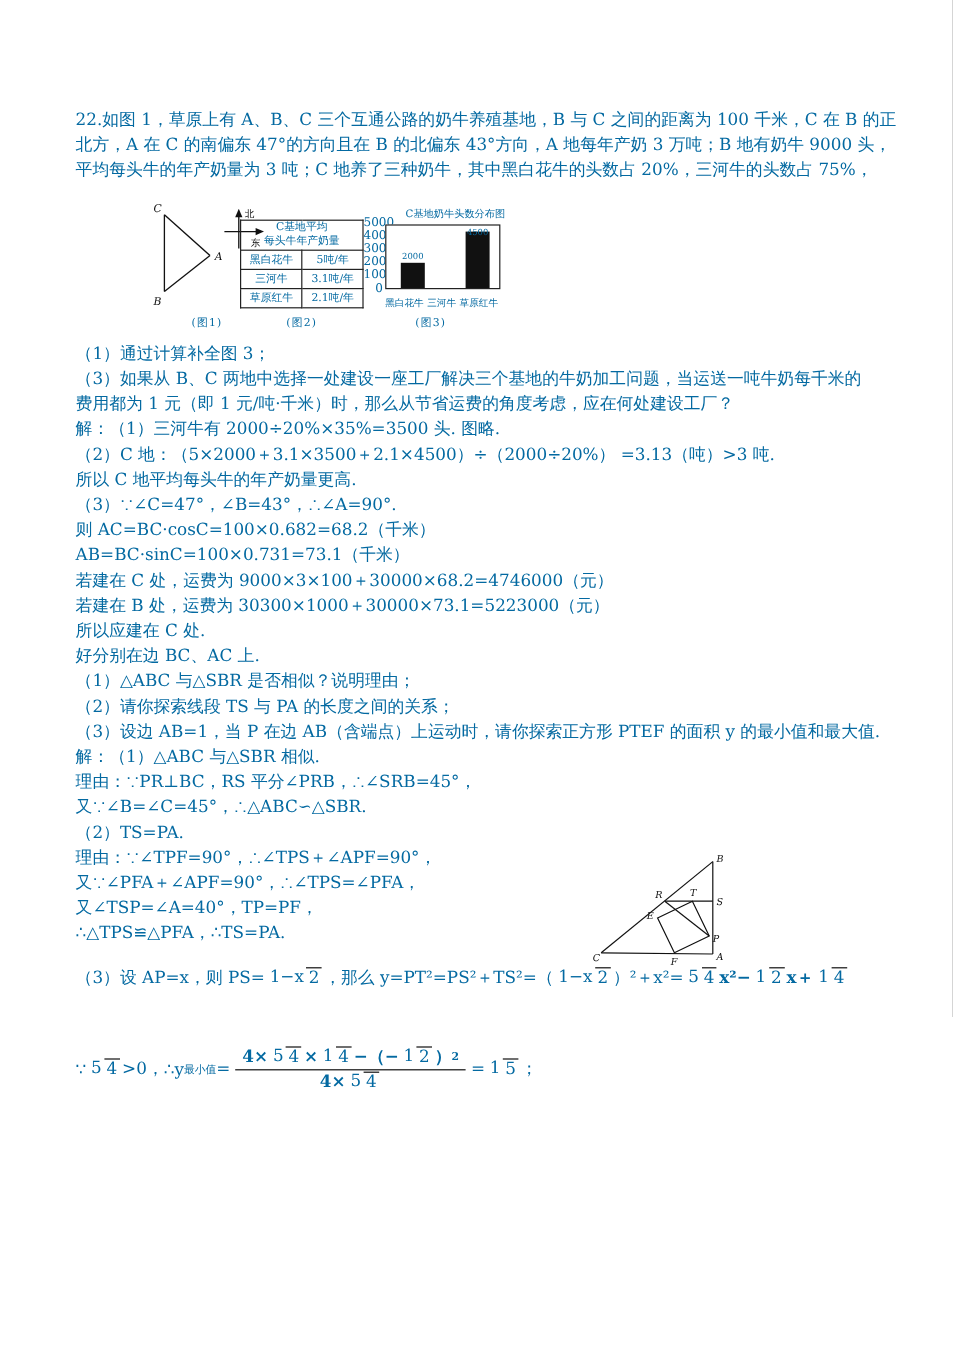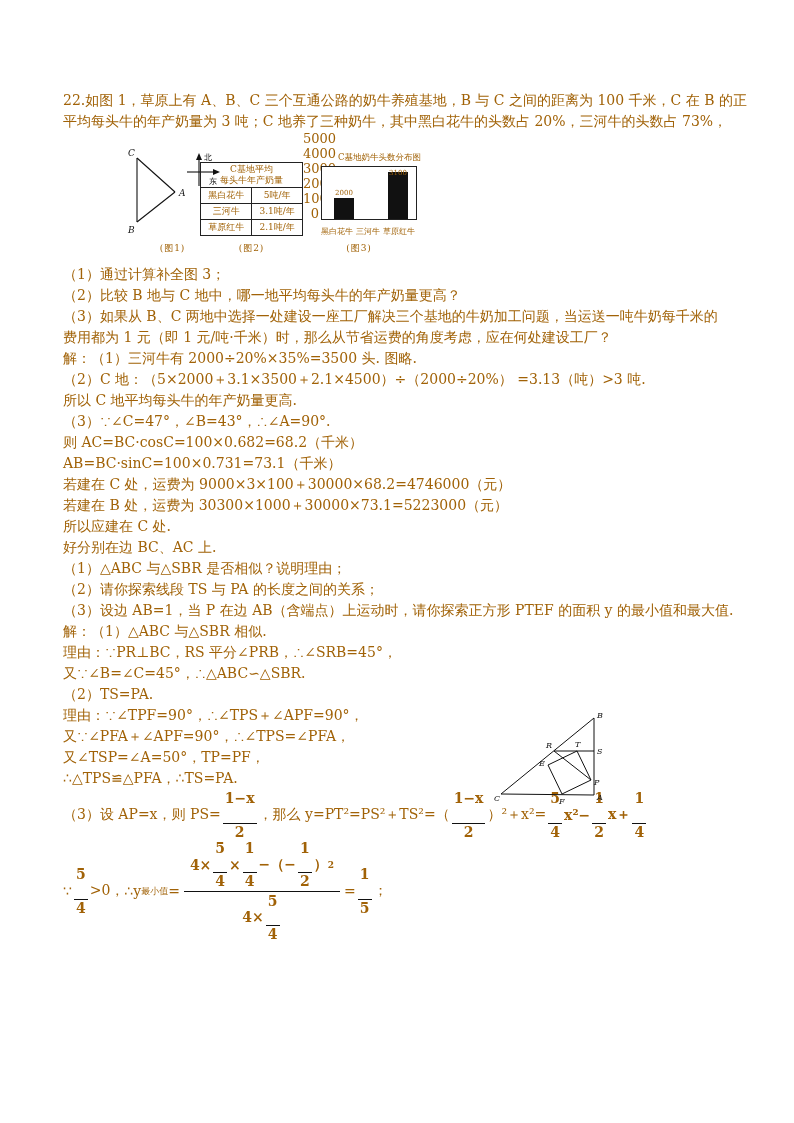--- a/index.html
+++ b/index.html
@@ -1,73 +1,74 @@
 <!DOCTYPE html>
 <html><head>
 <meta charset="utf-8">
 <style>
   html,body{margin:0;padding:0;background:#888;}
   .page{position:relative;width:794px;height:1123px;background:#ffffff;margin:0 auto;
-        font-family:"DejaVu Serif","Liberation Serif",serif;color:#a16207;overflow:hidden;}
+        font-family:"DejaVu Serif","Liberation Serif",serif;color:#0369a1;overflow:hidden;}
   .content{position:absolute;left:63px;top:90px;width:676px;font-size:14px;}
   .ln{line-height:21px;white-space:nowrap;}
   
   .figures{position:relative;height:132px;}
   .cap{position:absolute;top:110px;font-size:9px;text-align:center;letter-spacing:1px;}
   .cap1{left:62px;width:95px;}
   .cap2{left:137px;width:103px;}
   .cap3{left:240px;width:112px;}
   svg text{font-family:"DejaVu Serif",serif;}
   .fig1{position:absolute;left:62px;top:14px;}
   
   .fig2{position:absolute;left:137px;top:30px;width:103px;border-collapse:collapse;
         font-size:9px;text-align:center;}
   .fig2 th,.fig2 td{border:1px solid #222;padding:1px 2px;font-weight:normal;text-align:center;}
   .fig2 .hdr div{line-height:11px;}
   
   .fig3{position:absolute;left:240px;top:20px;width:118px;}
   .chart-title{font-size:8.5px;text-align:right;white-space:nowrap;margin-bottom:2px;}
   .plot-row{display:flex;}
-  .yticks{display:flex;flex-direction:column;justify-content:flex-end;
-          width:18px;height:58px;font-size:13px;text-align:right;padding-right:2px;
+  .yticks{display:flex;flex-direction:column;justify-content:center;
+          width:18px;height:58px;font-size:10px;text-align:right;padding-right:2px;
           box-sizing:border-box;transform:translateY(-3px);}
   .plot{position:relative;width:94px;height:52px;border:1px solid #222;background:#fff;}
   .bar{position:absolute;bottom:0;width:20px;background:#111;}
   .bar-1{left:12px;}
   .bar-3{left:66px;}
   .blabel{position:absolute;font-size:7px;width:24px;text-align:center;}
   .bl1{left:10px;bottom:42%;}
   .bl3{left:64px;bottom:80%;}
   .xlabels{display:flex;justify-content:space-between;width:94px;margin-left:18px;
            font-size:8px;margin-top:2px;white-space:nowrap;}
   
   .fig4{position:absolute;left:430px;top:616px;}
   
   .formula{display:flex;align-items:center;white-space:nowrap;}
   .f-g{height:52px;}
   .f-h{height:100px;}
-  .frac{display:inline-flex;flex-direction:column;vertical-align:middle;
-        margin:0 2px;font-weight:bold;text-align:center;gap:16px;}
+  .frac{display:inline-flex;flex-direction:row;vertical-align:middle;
+        margin:0 2px;font-weight:normal;text-align:center;}
   .frac .num,.frac .den{padding:0 2px;line-height:1.15;text-align:center;}
   .frac .den{border-top:1.4px solid #111;}
   .bigfrac{display:inline-flex;flex-direction:column;margin:0 4px;text-align:center;}
   .bigfrac .bf-num,.bigfrac .bf-den{display:flex;align-items:center;justify-content:center;padding:1px 6px;}
   .bigfrac .bf-den{border-top:1.6px solid #111;}
   .subsm{font-size:9px;vertical-align:-4px;}
   .supsm{font-size:9px;vertical-align:8px;font-weight:bold;}
   .fx{font-weight:bold;}
 </style>
 </head>
 <body>
 
 <div class="page">
   <div class="content">
 
     <div class="ln">22.如图 1，草原上有 A、B、C 三个互通公路的奶牛养殖基地，B 与 C 之间的距离为 100 千米，C 在 B 的正</div>
-    <div class="ln">平均每头牛的年产奶量为 3 吨；C 地养了三种奶牛，其中黑白花牛的头数占 20%，三河牛的头数占 73%，</div>
+    <div class="ln">北方，A 在 C 的南偏东 47°的方向且在 B 的北偏东 43°方向，A 地每年产奶 3 万吨；B 地有奶牛 9000 头，</div>
+    <div class="ln">平均每头牛的年产奶量为 3 吨；C 地养了三种奶牛，其中黑白花牛的头数占 20%，三河牛的头数占 75%，</div>
 
     <div class="figures">
 
       <svg class="fig1" width="100" height="96" viewBox="0 0 100 96">
         <g stroke="#111" stroke-width="1.1" fill="none">
           <line x1="12" y1="12" x2="12" y2="76"></line>
           <line x1="12" y1="12" x2="50" y2="46"></line>
           <line x1="12" y1="76" x2="50" y2="46"></line>
           <line x1="74" y1="40" x2="74" y2="10"></line>
           <line x1="62" y1="26" x2="92" y2="26"></line>
@@ -120,34 +121,33 @@
             <span>4000</span>
             <span>3000</span>
             <span>2000</span>
             <span>1000</span>
             <span>0</span>
           </div>
           <div class="plot">
             <div class="bar bar-1" style="height: 40%; background: rgb(17, 17, 17);"></div>
             <div class="bar bar-3" style="height: 90%; background: rgb(17, 17, 17);"></div>
             <div class="blabel bl1">2000</div>
-            <div class="blabel bl3">3100</div>
+            <div class="blabel bl3">4500</div>
           </div>
         </div>
         <div class="xlabels">
           <span>黑白花牛</span>
           <span>三河牛</span>
           <span>草原红牛</span>
         </div>
       </div>
       <div class="cap cap3">(图3)</div>
     </div>
 
     <div class="ln">（1）通过计算补全图 3；</div>
-    <div class="ln">（2）比较 B 地与 C 地中，哪一地平均每头牛的年产奶量更高？</div>
     <div class="ln">（3）如果从 B、C 两地中选择一处建设一座工厂解决三个基地的牛奶加工问题，当运送一吨牛奶每千米的</div>
     <div class="ln">费用都为 1 元（即 1 元/吨·千米）时，那么从节省运费的角度考虑，应在何处建设工厂？</div>
 
     <div class="ln">解：（1）三河牛有 2000÷20%×35%=3500 头. 图略.</div>
     <div class="ln">（2）C 地：（5×2000＋3.1×3500＋2.1×4500）÷（2000÷20%） =3.13（吨）&gt;3 吨.</div>
     <div class="ln">所以 C 地平均每头牛的年产奶量更高.</div>
     <div class="ln">（3）∵∠C=47°，∠B=43°，∴∠A=90°.</div>
     <div class="ln">则 AC=BC·cosC=100×0.682=68.2（千米）</div>
     <div class="ln">AB=BC·sinC=100×0.731=73.1（千米）</div>
     <div class="ln">若建在 C 处，运费为 9000×3×100＋30000×68.2=4746000（元）</div>
@@ -159,21 +159,21 @@
     <div class="ln">（1）△ABC 与△SBR 是否相似？说明理由；</div>
     <div class="ln">（2）请你探索线段 TS 与 PA 的长度之间的关系；</div>
     <div class="ln">（3）设边 AB=1，当 P 在边 AB（含端点）上运动时，请你探索正方形 PTEF 的面积 y 的最小值和最大值.</div>
 
     <div class="ln">解：（1）△ABC 与△SBR 相似.</div>
     <div class="ln">理由：∵PR⊥BC，RS 平分∠PRB，∴∠SRB=45°，</div>
     <div class="ln">又∵∠B=∠C=45°，∴△ABC∽△SBR.</div>
     <div class="ln">（2）TS=PA.</div>
     <div class="ln">理由：∵∠TPF=90°，∴∠TPS＋∠APF=90°，</div>
     <div class="ln">又∵∠PFA＋∠APF=90°，∴∠TPS=∠PFA，</div>
-    <div class="ln">又∠TSP=∠A=50°，TP=PF，</div>
+    <div class="ln">又∠TSP=∠A=40°，TP=PF，</div>
     <div class="ln">∴△TPS≌△PFA，∴TS=PA.</div>
 
     <div class="formula f-g">
       <span>（3）设 AP=x，则 PS=</span>
       <span class="frac">
         <span class="num">1−x</span>
         <span class="den">2</span>
       </span>
       <span>，那么 y=PT²=PS²＋TS²=（</span>
       <span class="frac">

